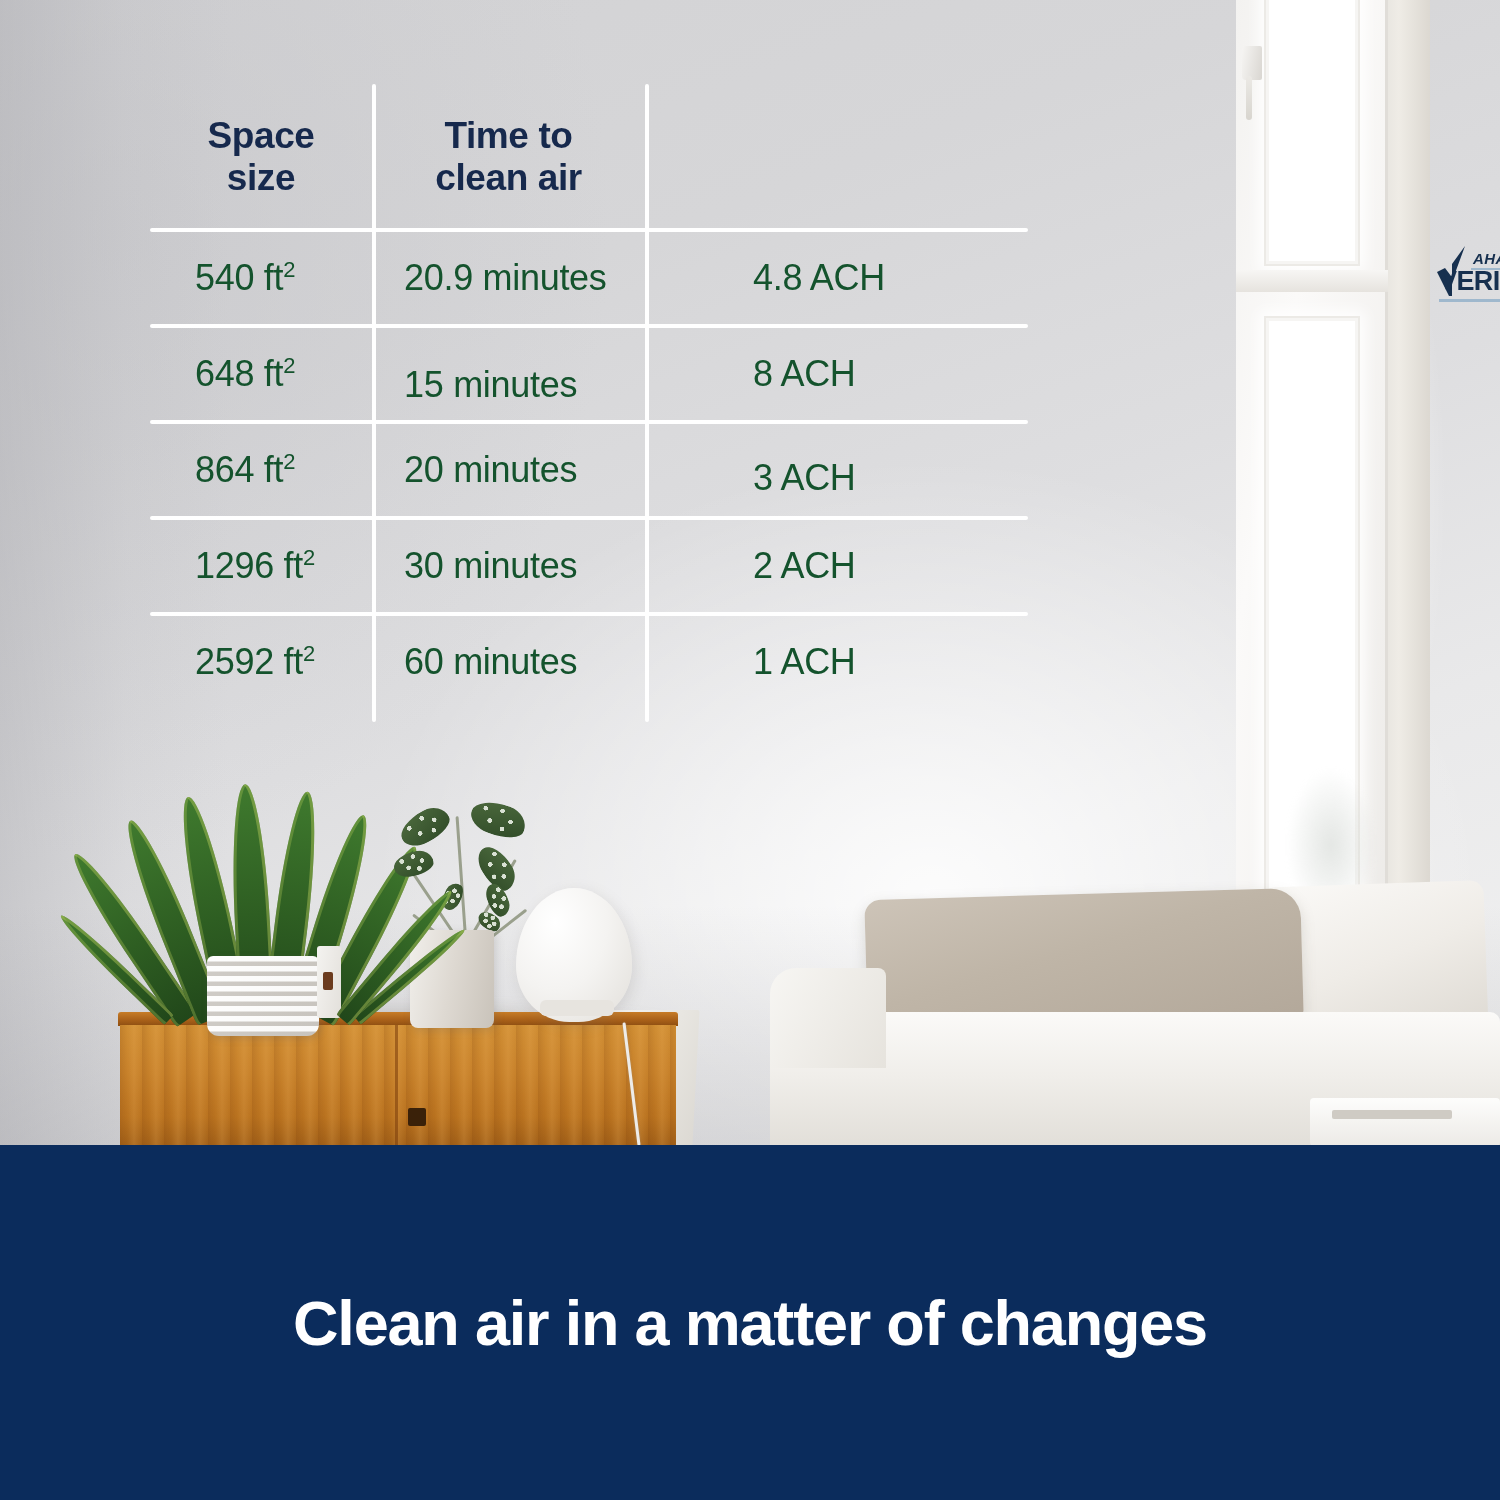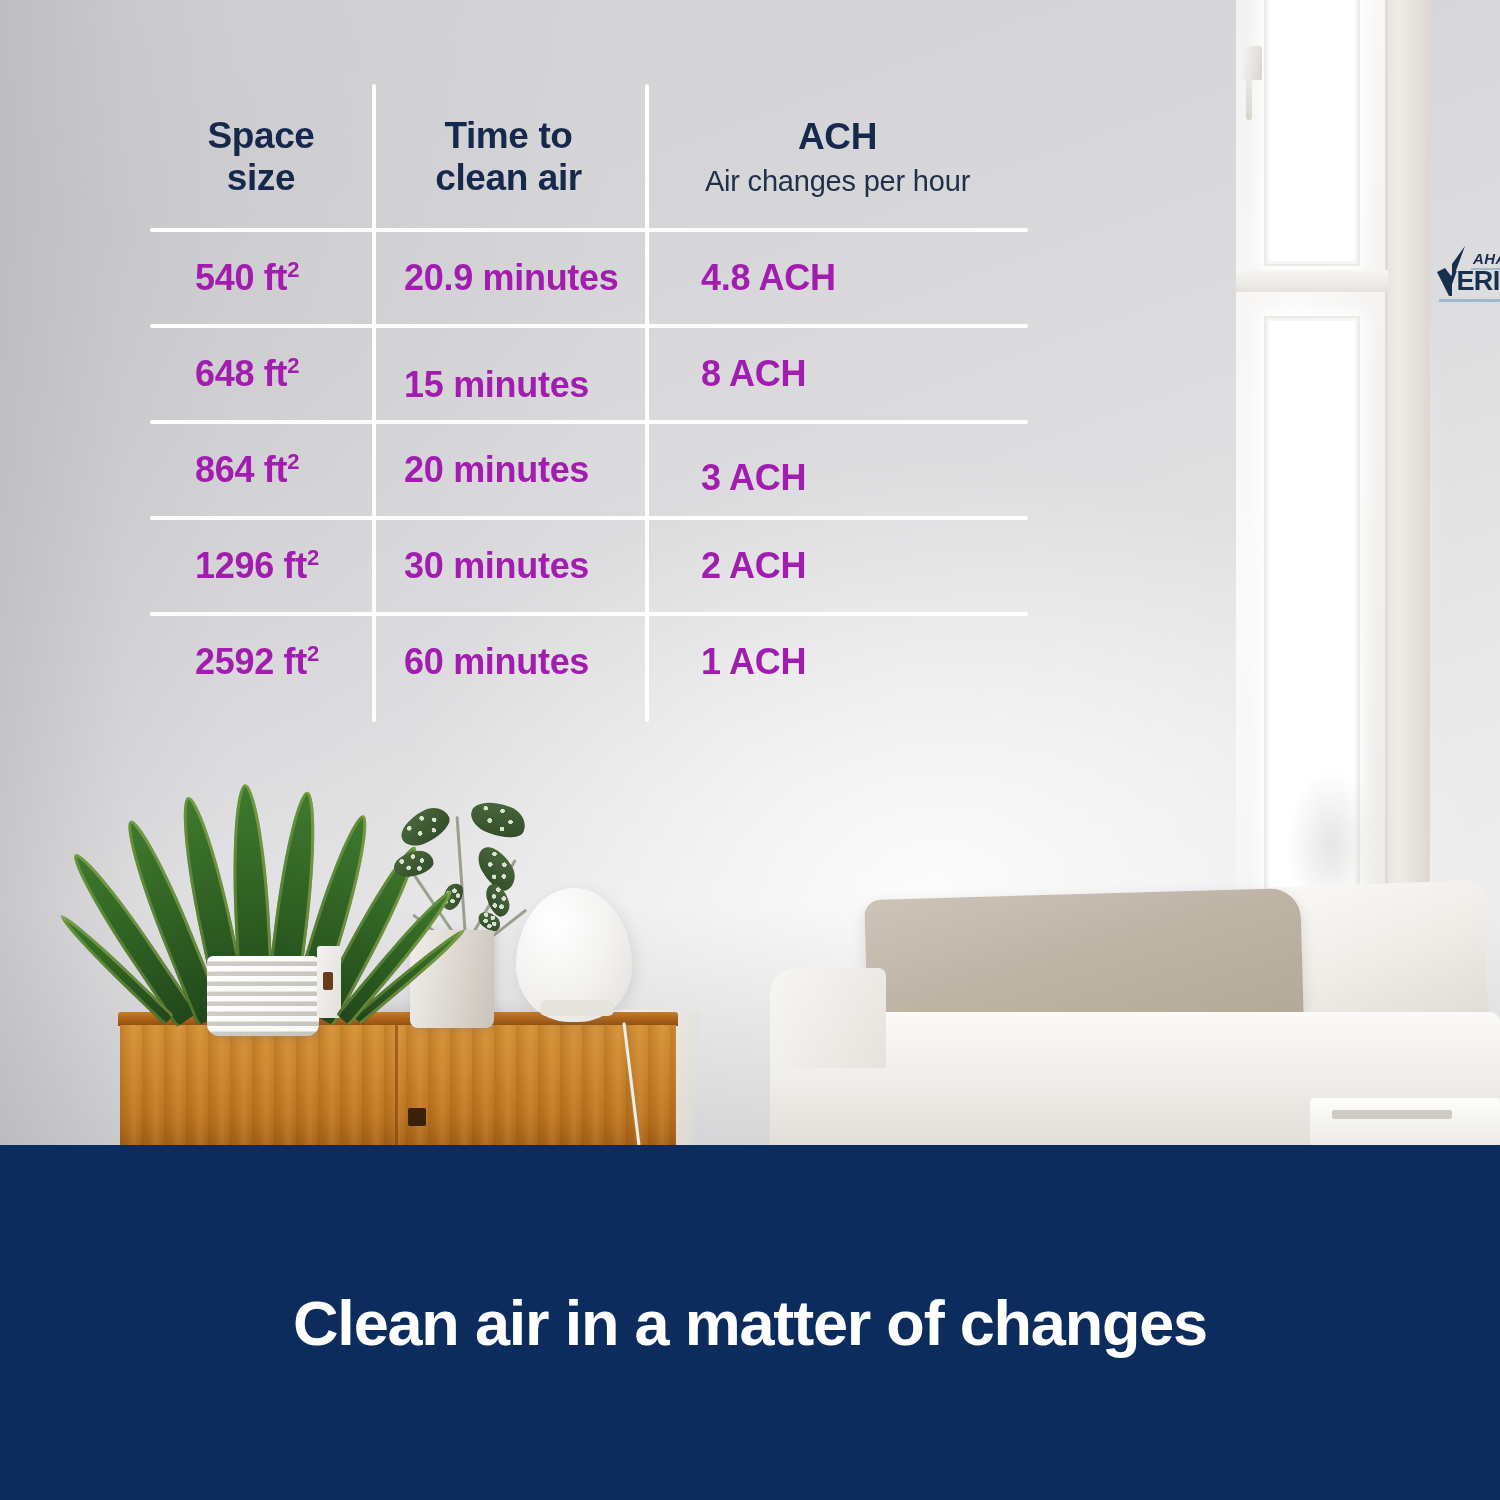--- a/index.html
+++ b/index.html
@@ -202,35 +202,35 @@
   .vline.v1 { left:222px; }
   .vline.v2 { left:495px; }
 
   .hline { position:absolute; left:0; width:878px; height:4px; background:#ffffff; border-radius:2px; }
 
   .grid { position:absolute; left:0; top:0; width:880px; height:642px; }
 
   .cell { position:absolute; display:flex; align-items:center; }
   .c-space  { left:0px;   width:222px; justify-content:flex-start; padding-left:45px; }
   .c-time   { left:222px; width:273px; justify-content:flex-start; padding-left:32px; }
-  .c-ach    { left:495px; width:385px; justify-content:flex-start; padding-left:56px; }
+  .c-ach    { left:495px; width:385px; justify-content:flex-start; padding-left:108px; }
 
   .hdr { top:0; height:146px; flex-direction:column; justify-content:center; }
   .hdr.c-space, .hdr.c-time, .hdr.c-ach { padding-left:0; align-items:center; }
 
   .hdr-title {
     font-size:37px; font-weight:bold; color:#16294d;
     line-height:1.14; text-align:center; letter-spacing:-0.4px;
   }
   .hdr-sub {
     font-size:29px; font-weight:normal; color:#21304a;
     text-align:center; margin-top:7px; letter-spacing:-0.2px;
   }
 
-  .rowtext { font-size:36px; color:#a21caf; letter-spacing:-0.3px; font-weight:bold; }
+  .rowtext { font-size:36px; color:#14532d; letter-spacing:-0.3px; font-weight:normal; }
   .rowtext sup { font-size:22px; vertical-align:super; }
 
   
   .aham { position:absolute; left:792px; top:18px; width:100px; height:62px; }
   .aham-top {
     position:absolute; left:36px; top:2px; font-size:15px; font-weight:bold;
     color:#17304f; letter-spacing:0.4px; font-style:italic;
     font-family:"Liberation Sans", sans-serif;
   }
   .aham-rule { position:absolute; left:34px; top:20px; width:62px; height:2px; background:#9fb8cd; }
@@ -328,24 +328,20 @@
   <div class="vline v1"></div>
   <div class="vline v2"></div>
 
   <div class="grid" id="grid">
       <div class="cell hdr c-time">
         <div class="hdr-title">Time to<br>clean air</div>
       </div>
       <div class="cell hdr c-space">
         <div class="hdr-title">Space<br>size</div>
       </div>
-      <div class="cell hdr c-ach">
-        <div class="hdr-title">ACH</div>
-        <div class="hdr-sub">Air changes per hour</div>
-      </div>
       <div class="hline" style="top: 144px;"></div>
       <div class="cell c-space" style="top: 146px; height: 96px;">
         <span class="rowtext">540 ft<sup>2</sup></span>
       </div>
       <div class="cell c-time" style="top: 146px; height: 96px;">
         <span class="rowtext">20.9 minutes</span>
       </div>
       <div class="cell c-ach" style="top: 146px; height: 96px;">
         <span class="rowtext">4.8 ACH</span>
         <div class="aham">

